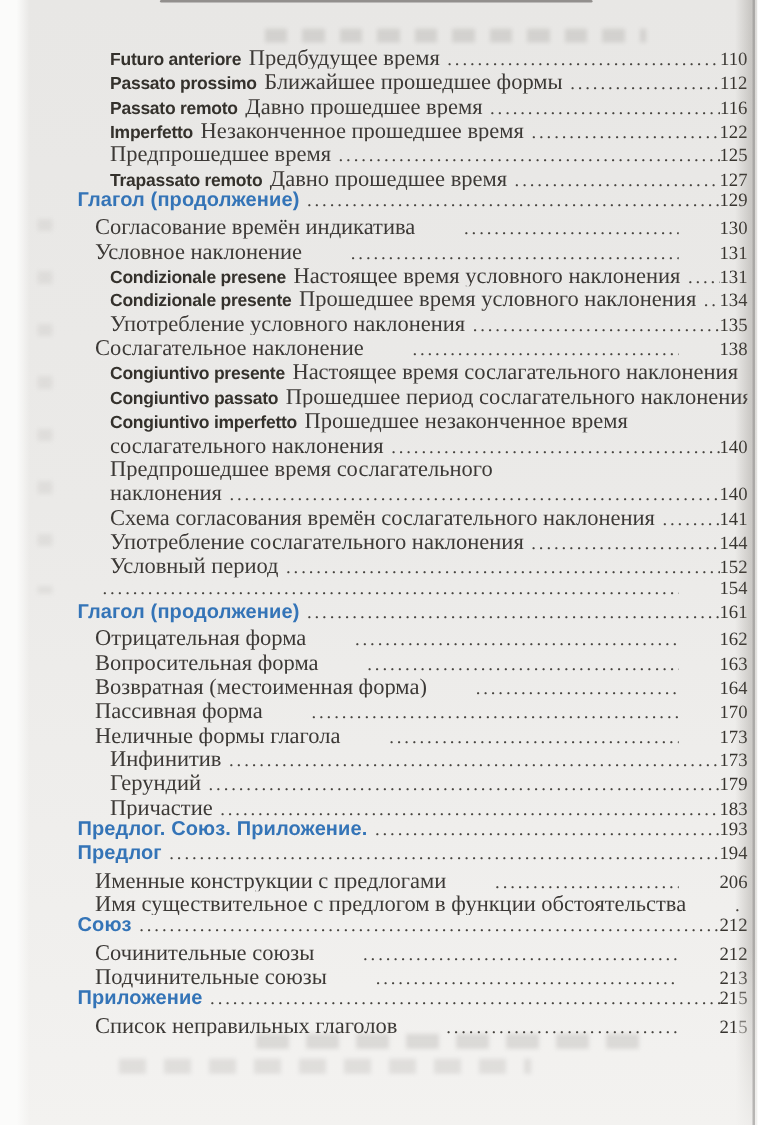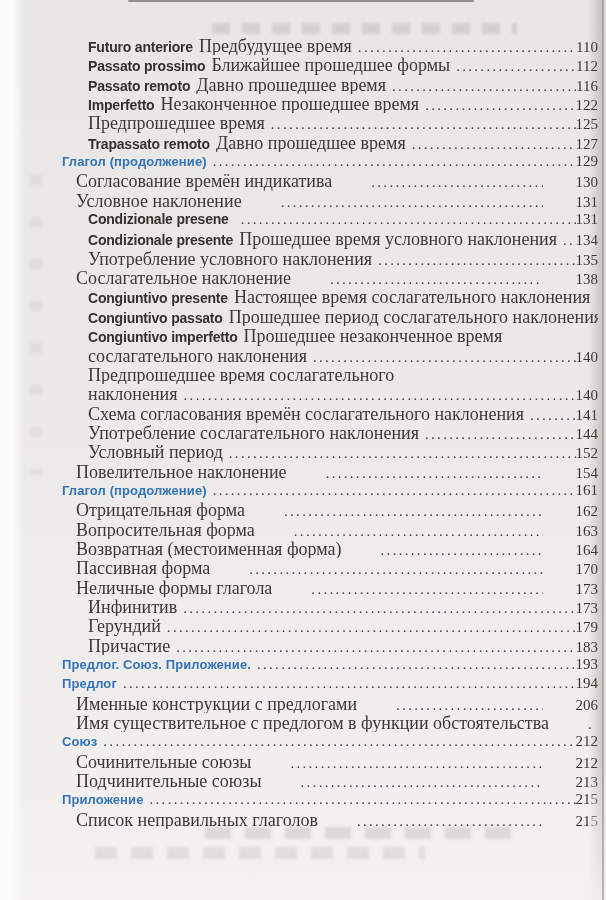--- a/index.html
+++ b/index.html
@@ -57,21 +57,21 @@
     font-family:"Liberation Sans", sans-serif; font-weight:700;
     font-size:14px; letter-spacing:-0.2px; color:#34312c;
     margin-right:6px; white-space:nowrap;
   }
   .title {
     font-family:"Liberation Serif", serif; font-size:18px;
     color:#3c3936; white-space:nowrap;
   }
   .heading .title {
     font-family:"Liberation Sans", sans-serif; font-weight:700;
-    font-size:13px; letter-spacing:0.1px; color:var(--blue,#3474b7);
+    font-size:16px; letter-spacing:0.1px; color:var(--blue,#3474b7);
   }
   .leader {
     flex:1 1 auto; overflow:hidden; white-space:nowrap;
     min-width:6px; margin-left:6px;
   }
   .leader::after {
     content:"........................................................................................................";
     font-family:"Liberation Serif", serif; font-size:15px;
     letter-spacing:2.3px; color:#47443f;
   }
@@ -139,20 +139,21 @@
     <span class="page">130</span>
   </div>
       <div class="row i2">
 
     <span class="title">Условное наклонение</span>
     <span class="leader"></span>
     <span class="page">131</span>
   </div>
       <div class="row i3">
     <span class="term">Condizionale presene</span>
+    <span class="title">Настоящее время условного наклонения</span>
     <span class="leader"></span>
     <span class="page">131</span>
   </div>
       <div class="row i3">
     <span class="term">Condizionale presente</span>
     <span class="title">Прошедшее время условного наклонения</span>
     <span class="leader"></span>
     <span class="page">134</span>
   </div>
       <div class="row i3">
@@ -213,21 +214,20 @@
     <span class="page">144</span>
   </div>
       <div class="row i3">
 
     <span class="title">Условный период</span>
     <span class="leader"></span>
     <span class="page">152</span>
   </div>
       <div class="row i2">
 
-    <span class="title">Повелительное наклонение</span>
     <span class="leader"></span>
     <span class="page">154</span>
   </div>
       <div class="row i1 heading">
 
     <span class="title">Глагол (продолжение)</span>
     <span class="leader"></span>
     <span class="page">161</span>
   </div>
       <div class="row i2">

